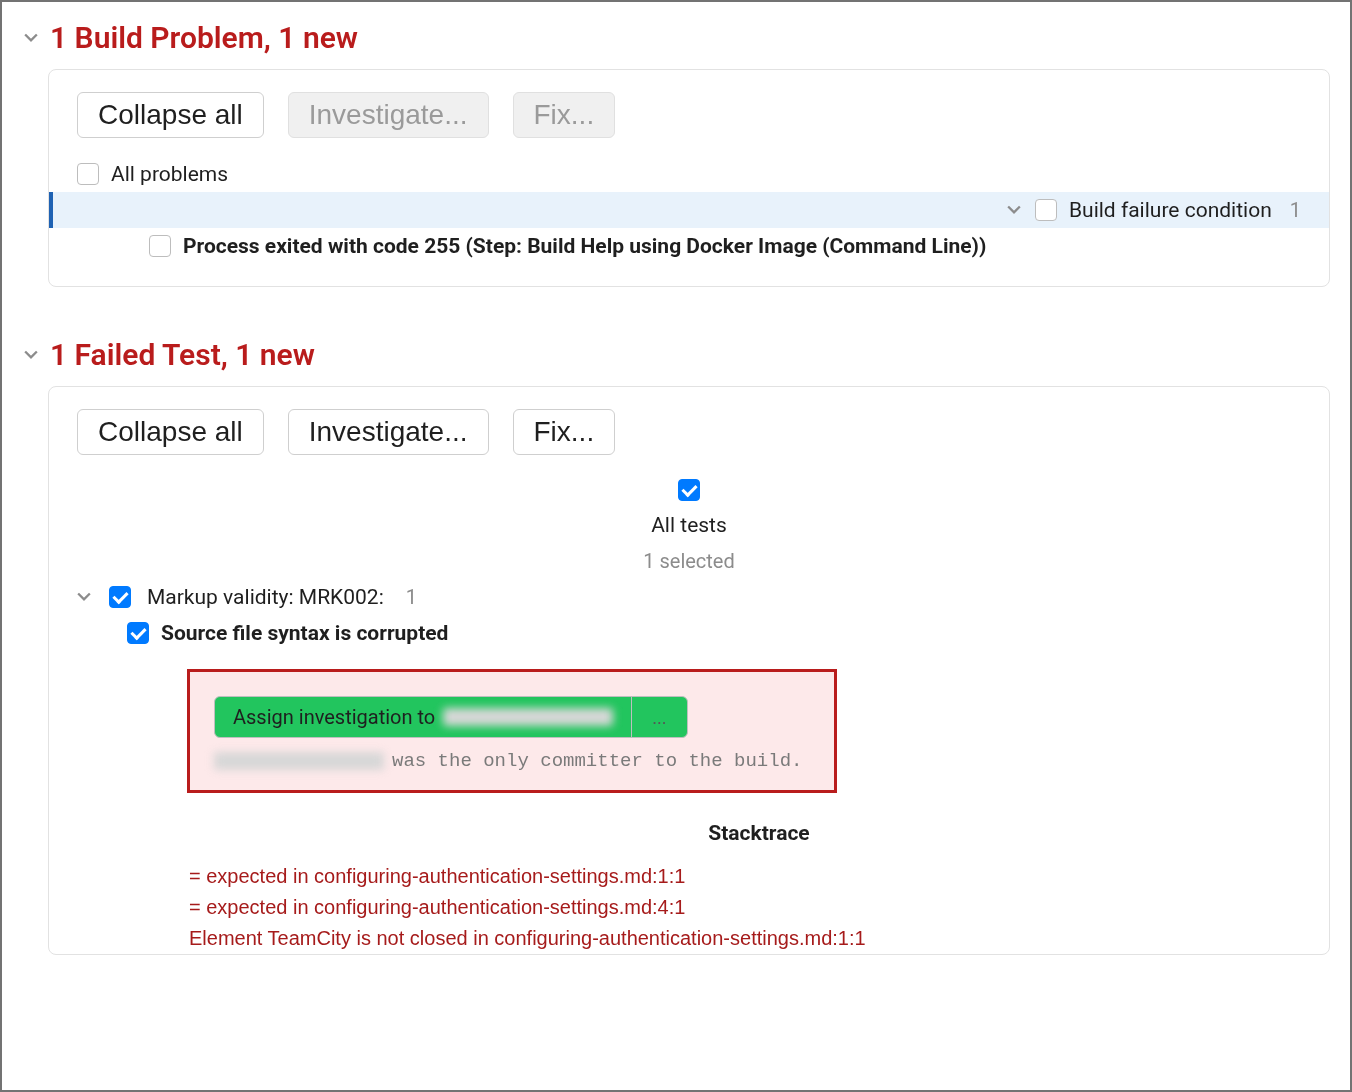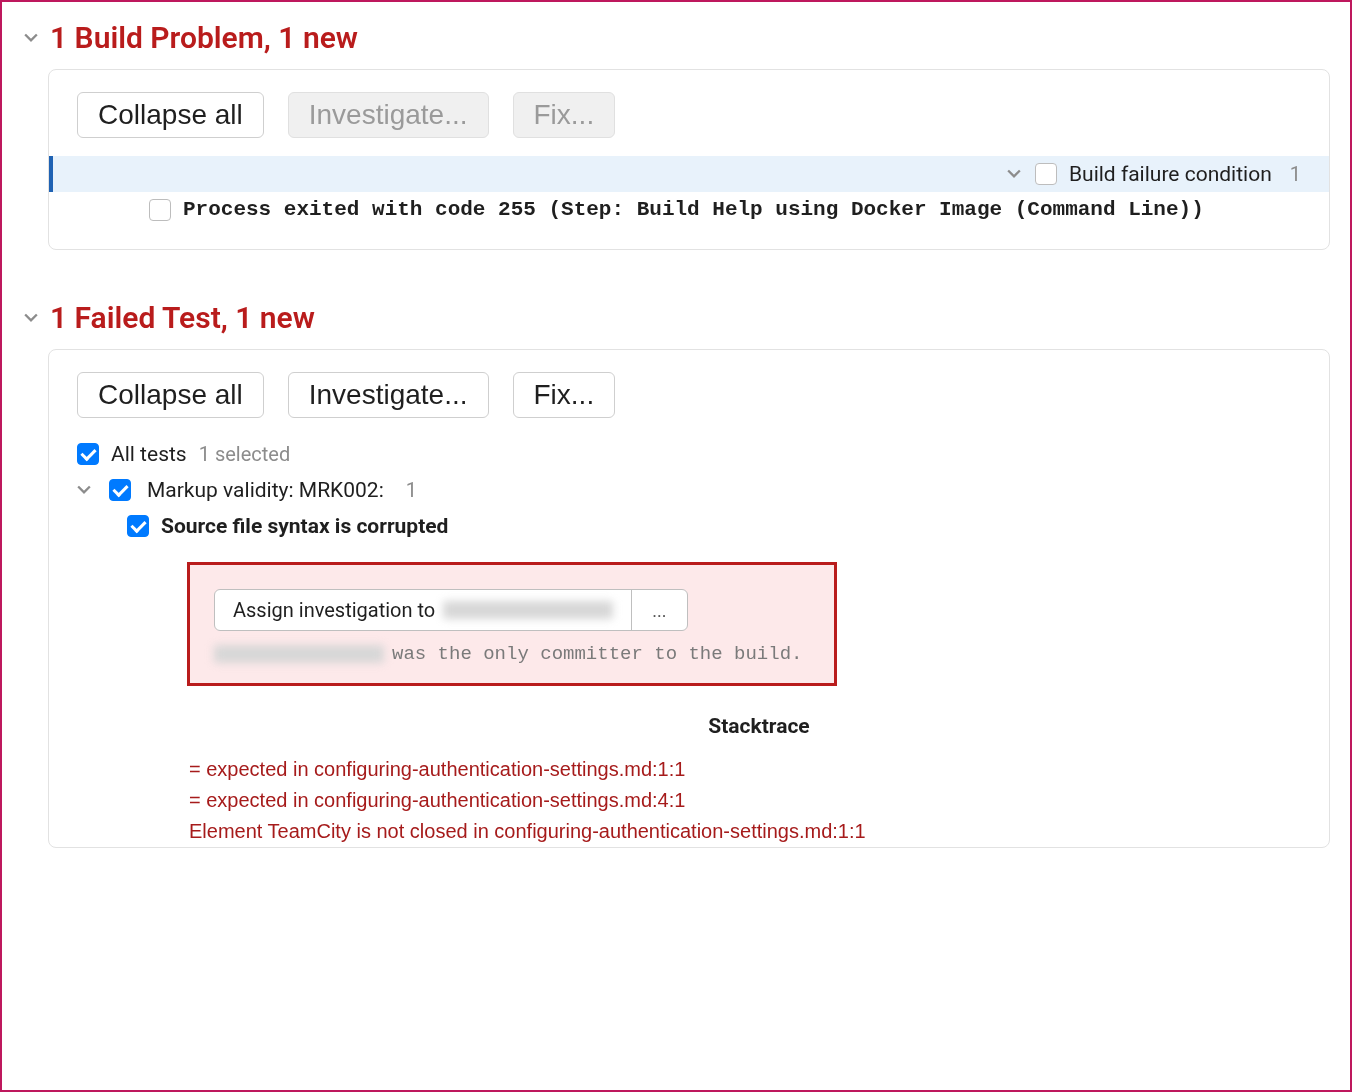--- a/index.html
+++ b/index.html
@@ -7,21 +7,21 @@
     margin: 0;
     padding: 0;
     font-family: -apple-system, BlinkMacSystemFont, "Segoe UI", Roboto, sans-serif;
     font-size: 20px;
     color: #1f1f1f;
     background: #fff;
   }
   .frame {
     width: 1352px;
     height: 1092px;
-    border: 2px solid #be185d;
+    border: 2px solid #737373;
     position: relative;
     overflow: hidden;
     padding: 18px 20px 0 20px;
   }
   .section-header {
     display: flex;
     align-items: center;
     gap: 10px;
     margin-bottom: 14px;
   }
@@ -120,21 +120,21 @@
     background: #fde9ea;
     padding: 24px 24px 18px 24px;
     margin: 18px 40px 10px 138px;
     width: 650px;
   }
   .assign-bar {
     display: flex;
     border: 1px solid #bfbfbf;
     border-radius: 6px;
     overflow: hidden;
-    background: #ffffff;
+    background: #22c55e;
     width: fit-content;
   }
   .assign-main {
     padding: 8px 18px;
     font-size: 20px;
     display: flex;
     align-items: center;
     gap: 8px;
     cursor: pointer;
   }
@@ -190,31 +190,35 @@
     <span class="section-title">1 Build Problem, 1 new</span>
   </div>
 
   <div class="panel">
     <div class="toolbar">
       <button class="btn">Collapse all</button>
       <button class="btn disabled">Investigate...</button>
       <button class="btn disabled">Fix...</button>
     </div>
     <div class="tree">
+      <div class="row" style="padding-left:28px;">
+        <span class="checkbox"></span>
+        <span class="row-label">All problems</span>
+      </div>
       <div class="row highlight" style="padding-left:28px;">
         <span class="caret">
           <svg viewBox="0 0 12 12">
               <path d="M1 3 L6 8 L11 3" fill="none" stroke="currentColor" stroke-width="2"></path>
             </svg>
         </span>
         <span class="checkbox"></span>
         <span class="row-label">Build failure condition</span>
         <span class="count-badge">1</span>
       </div>
-      <div class="row" style="padding-left:100px;font-family:Liberation Mono, monospace;">
+      <div class="row" style="padding-left:100px;">
         <span class="checkbox"></span>
         <span class="row-label bold">Process exited with code 255 (Step: Build Help using Docker Image (Command Line))</span>
       </div>
     </div>
   </div>
 
   <div class="section-header" style="margin-top:8px;">
     <span class="caret">
       <svg viewBox="0 0 12 12">
           <path d="M1 3 L6 8 L11 3" fill="none" stroke="currentColor" stroke-width="2"></path>
@@ -224,21 +228,21 @@
   </div>
 
   <div class="panel" style="padding-bottom:0; margin-bottom:0;">
     <div class="toolbar">
       <button class="btn">Collapse all</button>
       <button class="btn">Investigate...</button>
       <button class="btn">Fix...</button>
     </div>
 
     <div class="tree">
-      <div class="row" style="padding-left:28px;">
+      <div class="row" style="padding-left:28px;flex-direction:column;">
         <span class="checkbox checked"></span>
         <span class="row-label">All tests</span>
         <span class="muted">1 selected</span>
       </div>
       <div class="row" style="padding-left:32px;gap:16px;">
         <span class="caret">
           <svg viewBox="0 0 12 12">
               <path d="M1 3 L6 8 L11 3" fill="none" stroke="currentColor" stroke-width="2"></path>
             </svg>
         </span>

